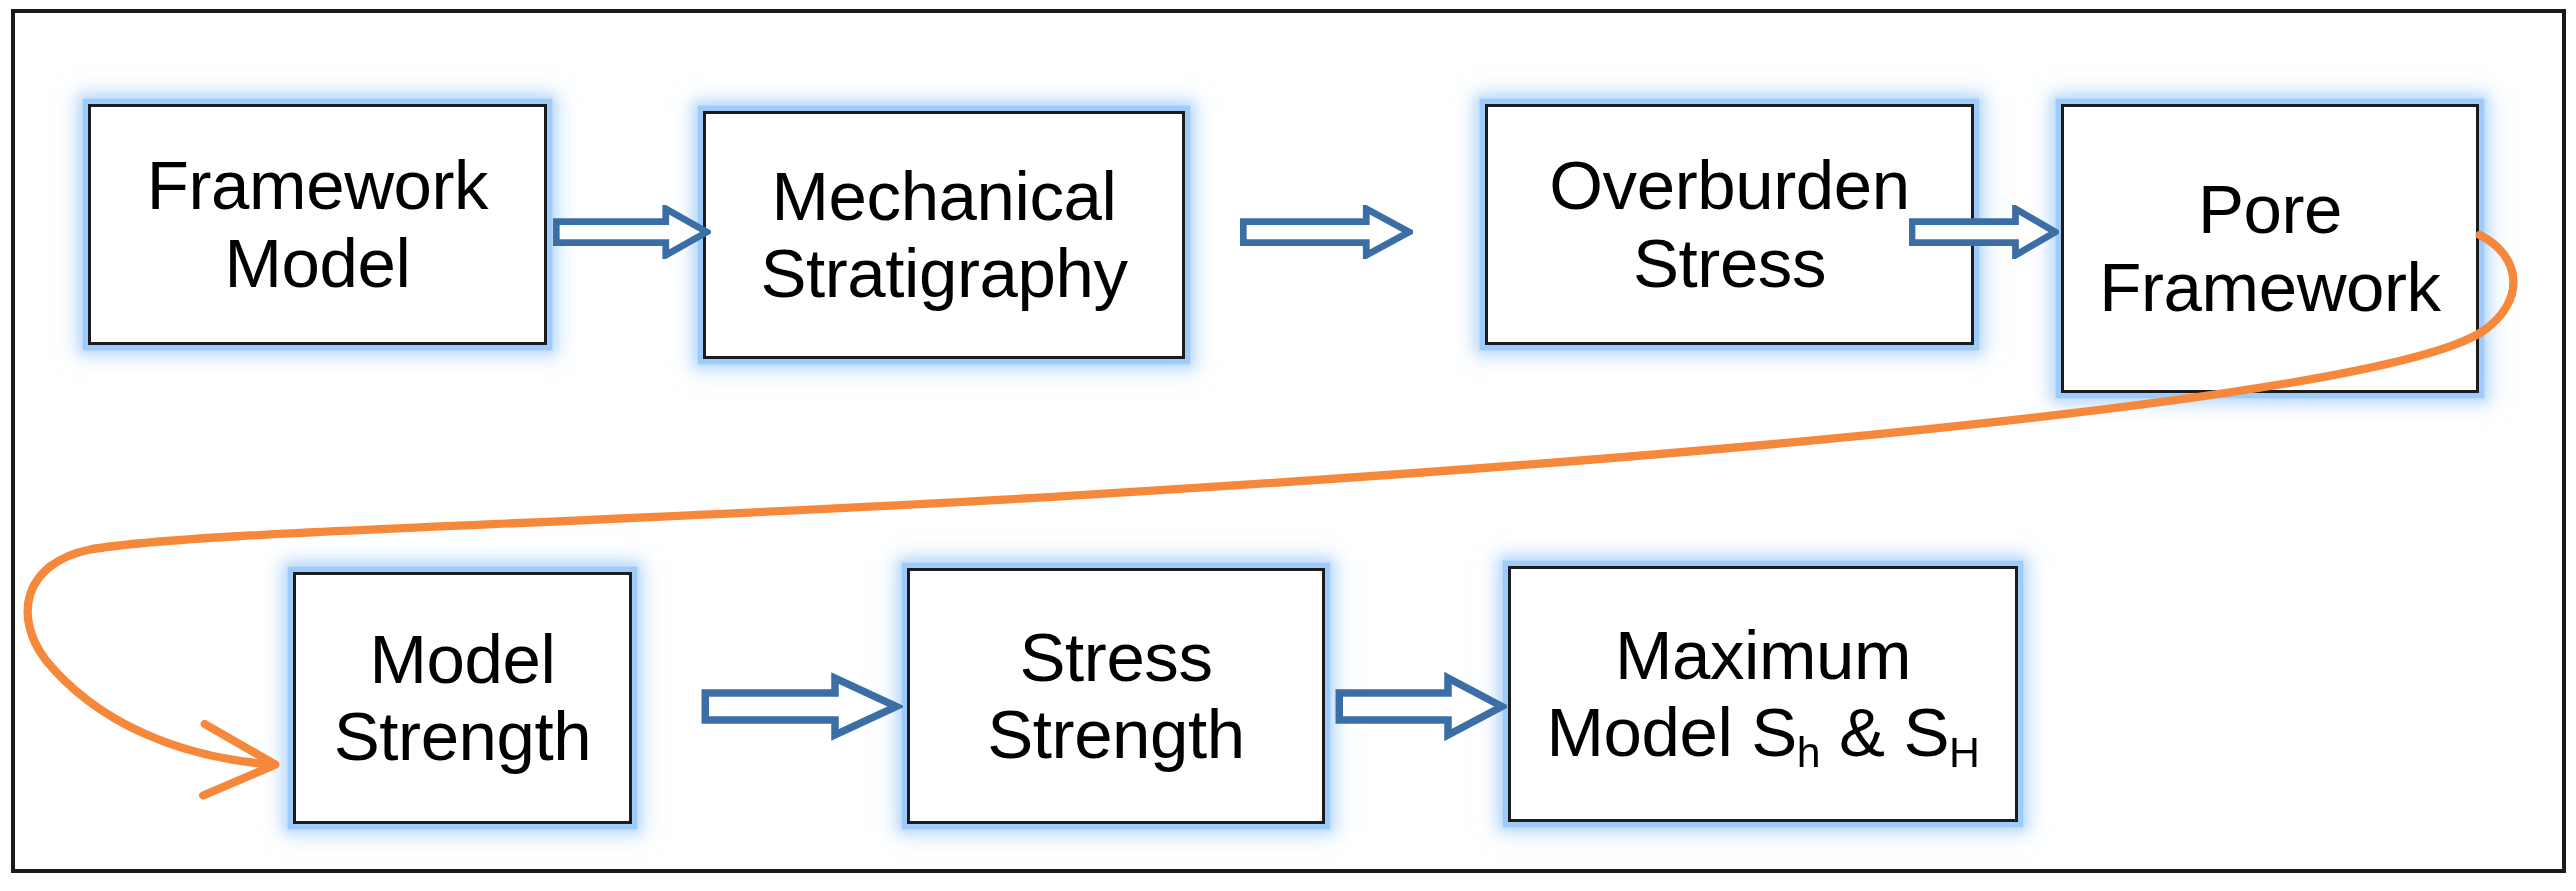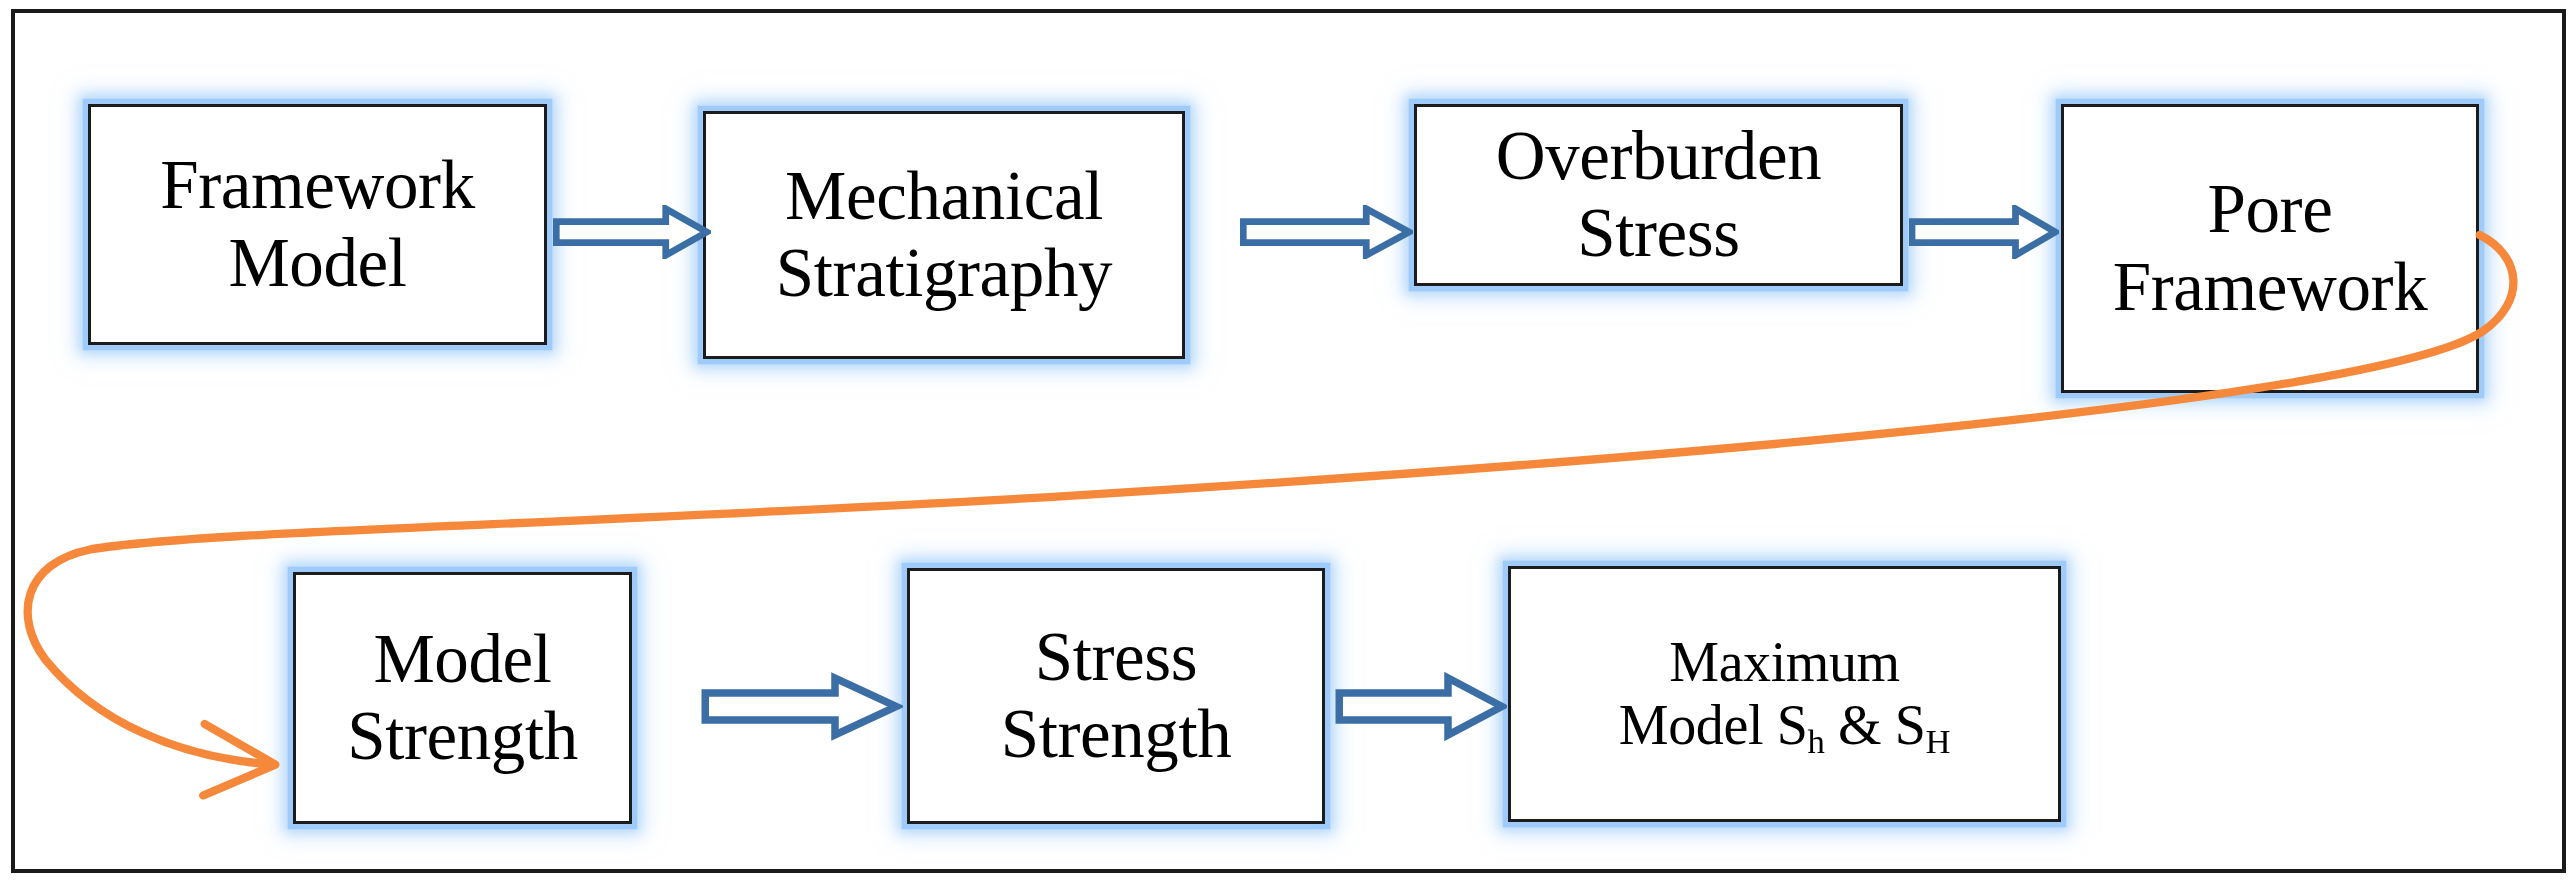--- a/index.html
+++ b/index.html
@@ -39,21 +39,20 @@
       0 0 10.5px 8.3px #b9daf9,
       0 0 19.6px 12px rgba(170, 210, 250, 0.55);
     display: flex;
     flex-direction: column;
     align-items: center;
     justify-content: center;
     text-align: center;
     color: #000000;
     line-height: 1.12;
     letter-spacing: -0.4px;
-    font-family: Liberation Serif, serif;
   }
   .node .line {
     display: block;
     white-space: nowrap;
   }
   .node sub {
     font-size: 0.62em;
     line-height: 0;
     vertical-align: baseline;
     position: relative;
@@ -86,41 +85,41 @@
   <div class="node" style="left:88px; top:104px; width:459px; height:241px; font-size:69px;">
     <span class="line">Framework</span>
     <span class="line">Model</span>
   </div>
 
   <div class="node" style="left:703px; top:111px; width:482px; height:248px; font-size:69px;">
     <span class="line">Mechanical</span>
     <span class="line">Stratigraphy</span>
   </div>
 
-  <div class="node" style="left:1414px; top:104px; width:489px; height:182px; font-size:69px;">
+  <div class="node" style="left:1485px; top:104px; width:489px; height:241px; font-size:69px;">
     <span class="line">Overburden</span>
     <span class="line">Stress</span>
   </div>
 
   <div class="node" style="left:2061px; top:104px; width:418px; height:289px; font-size:69px;">
     <span class="line">Pore</span>
     <span class="line">Framework</span>
   </div>
 
   <div class="node" style="left:293px; top:572px; width:339px; height:252px; font-size:69px;">
     <span class="line">Model</span>
     <span class="line">Strength</span>
   </div>
 
   <div class="node" style="left:907px; top:568px; width:418px; height:256px; font-size:69px;">
     <span class="line">Stress</span>
     <span class="line">Strength</span>
   </div>
 
-  <div class="node" style="left:1508px; top:566px; width:553px; height:256px; font-size:56px;">
+  <div class="node" style="left:1508px; top:566px; width:510px; height:256px; font-size:69px;">
     <span class="line">Maximum</span>
     <span class="line"><span>Model S</span><sub>h</sub><span> &amp; S</span><sub>H</sub></span>
   </div>
 
   <div class="blockarrow" style="left:553px; top:205px;">
     <svg width="158" height="54" viewBox="0 0 210 72">
       <polygon points="4,22 150,22 150,5 205,36 150,67 150,50 4,50" fill="#ffffff" stroke="#3A6EA5" stroke-width="9" stroke-linejoin="miter"></polygon>
     </svg>
   </div>
 

